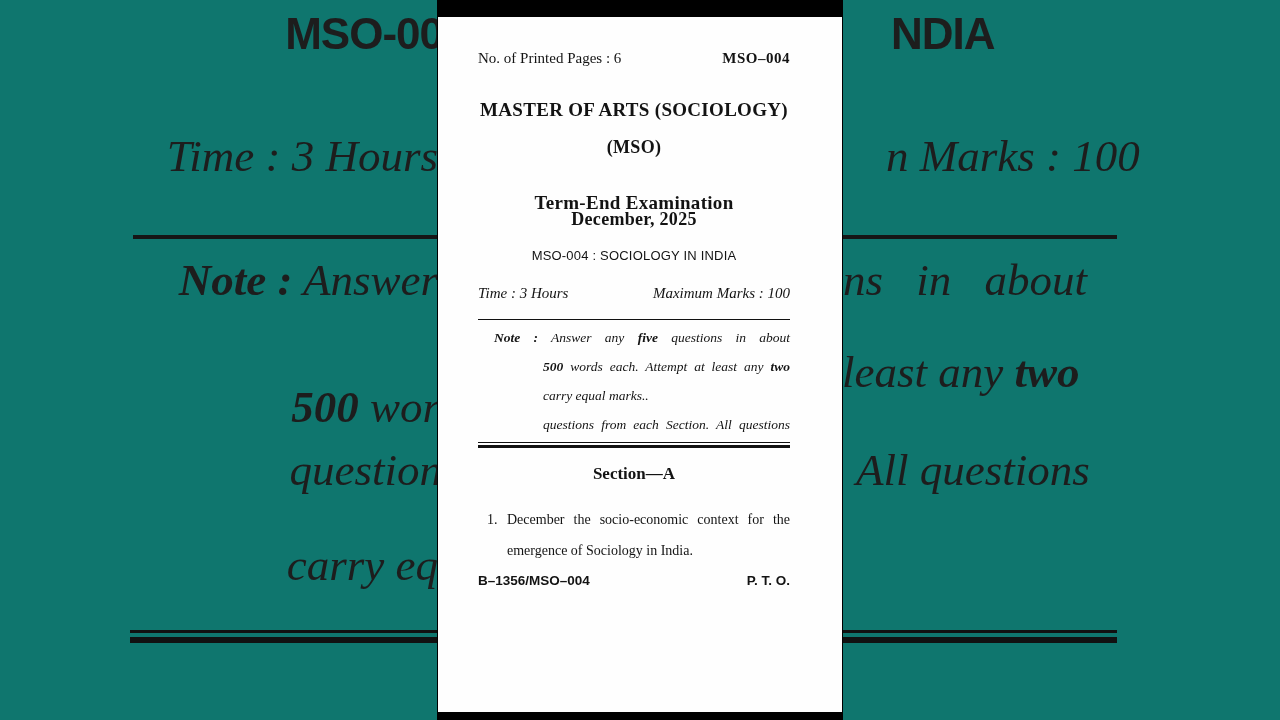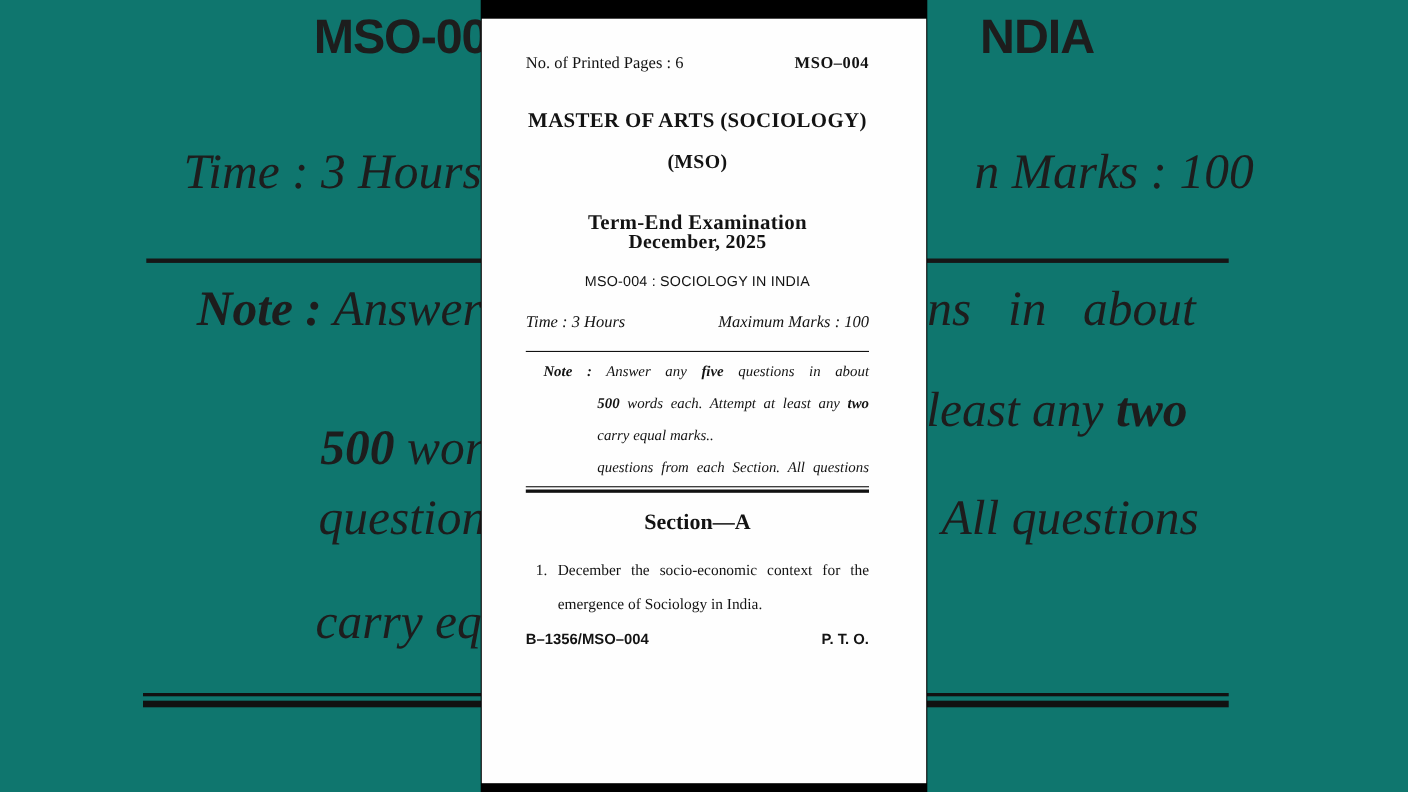--- a/index.html
+++ b/index.html
@@ -38,21 +38,21 @@
   .t1{top:82px;} .t2{top:120px;font-size:18px;} .t3{top:175px;} .t4{top:192px;font-size:18px;}
   .pp-course{top:231px;text-align:center;font-family:"Liberation Sans","DejaVu Sans",sans-serif;
              font-weight:normal;font-size:13px;letter-spacing:.2px;}
   .pp-timerow{top:268px;display:flex;justify-content:space-between;font-style:italic;font-size:15px;}
   .pp-rule{top:302px;height:0;border-top:1.5px solid #111;}
   .pp-note{top:306px;font-style:italic;font-size:13.5px;margin-left:16px;}
   .note-line{line-height:29px;text-align:justify;text-align-last:justify;}
   .note-line.indent{margin-left:49px;}
   .note-line.last{text-align-last:left;}
   .pp-rule2{top:425px;height:2px;border-top:1.5px solid #111;border-bottom:3px solid #111;}
-  .pp-section{top:447px;text-align:center;font-weight:bold;font-size:20px;}
+  .pp-section{top:447px;text-align:center;font-weight:bold;font-size:17px;}
   .pp-q1{top:487px;font-size:14px;}
   .q-num{position:absolute;left:9px;top:0;line-height:31px;}
   .q-text{margin-left:29px;line-height:31px;}
   .q-text .jl{text-align:justify;text-align-last:justify;}
   .pp-footer{top:556px;display:flex;justify-content:space-between;align-items:baseline;
              font-family:"Liberation Sans","DejaVu Sans",sans-serif;font-weight:bold;font-size:13.5px;}
 </style>
 </head>
 <body>
 

